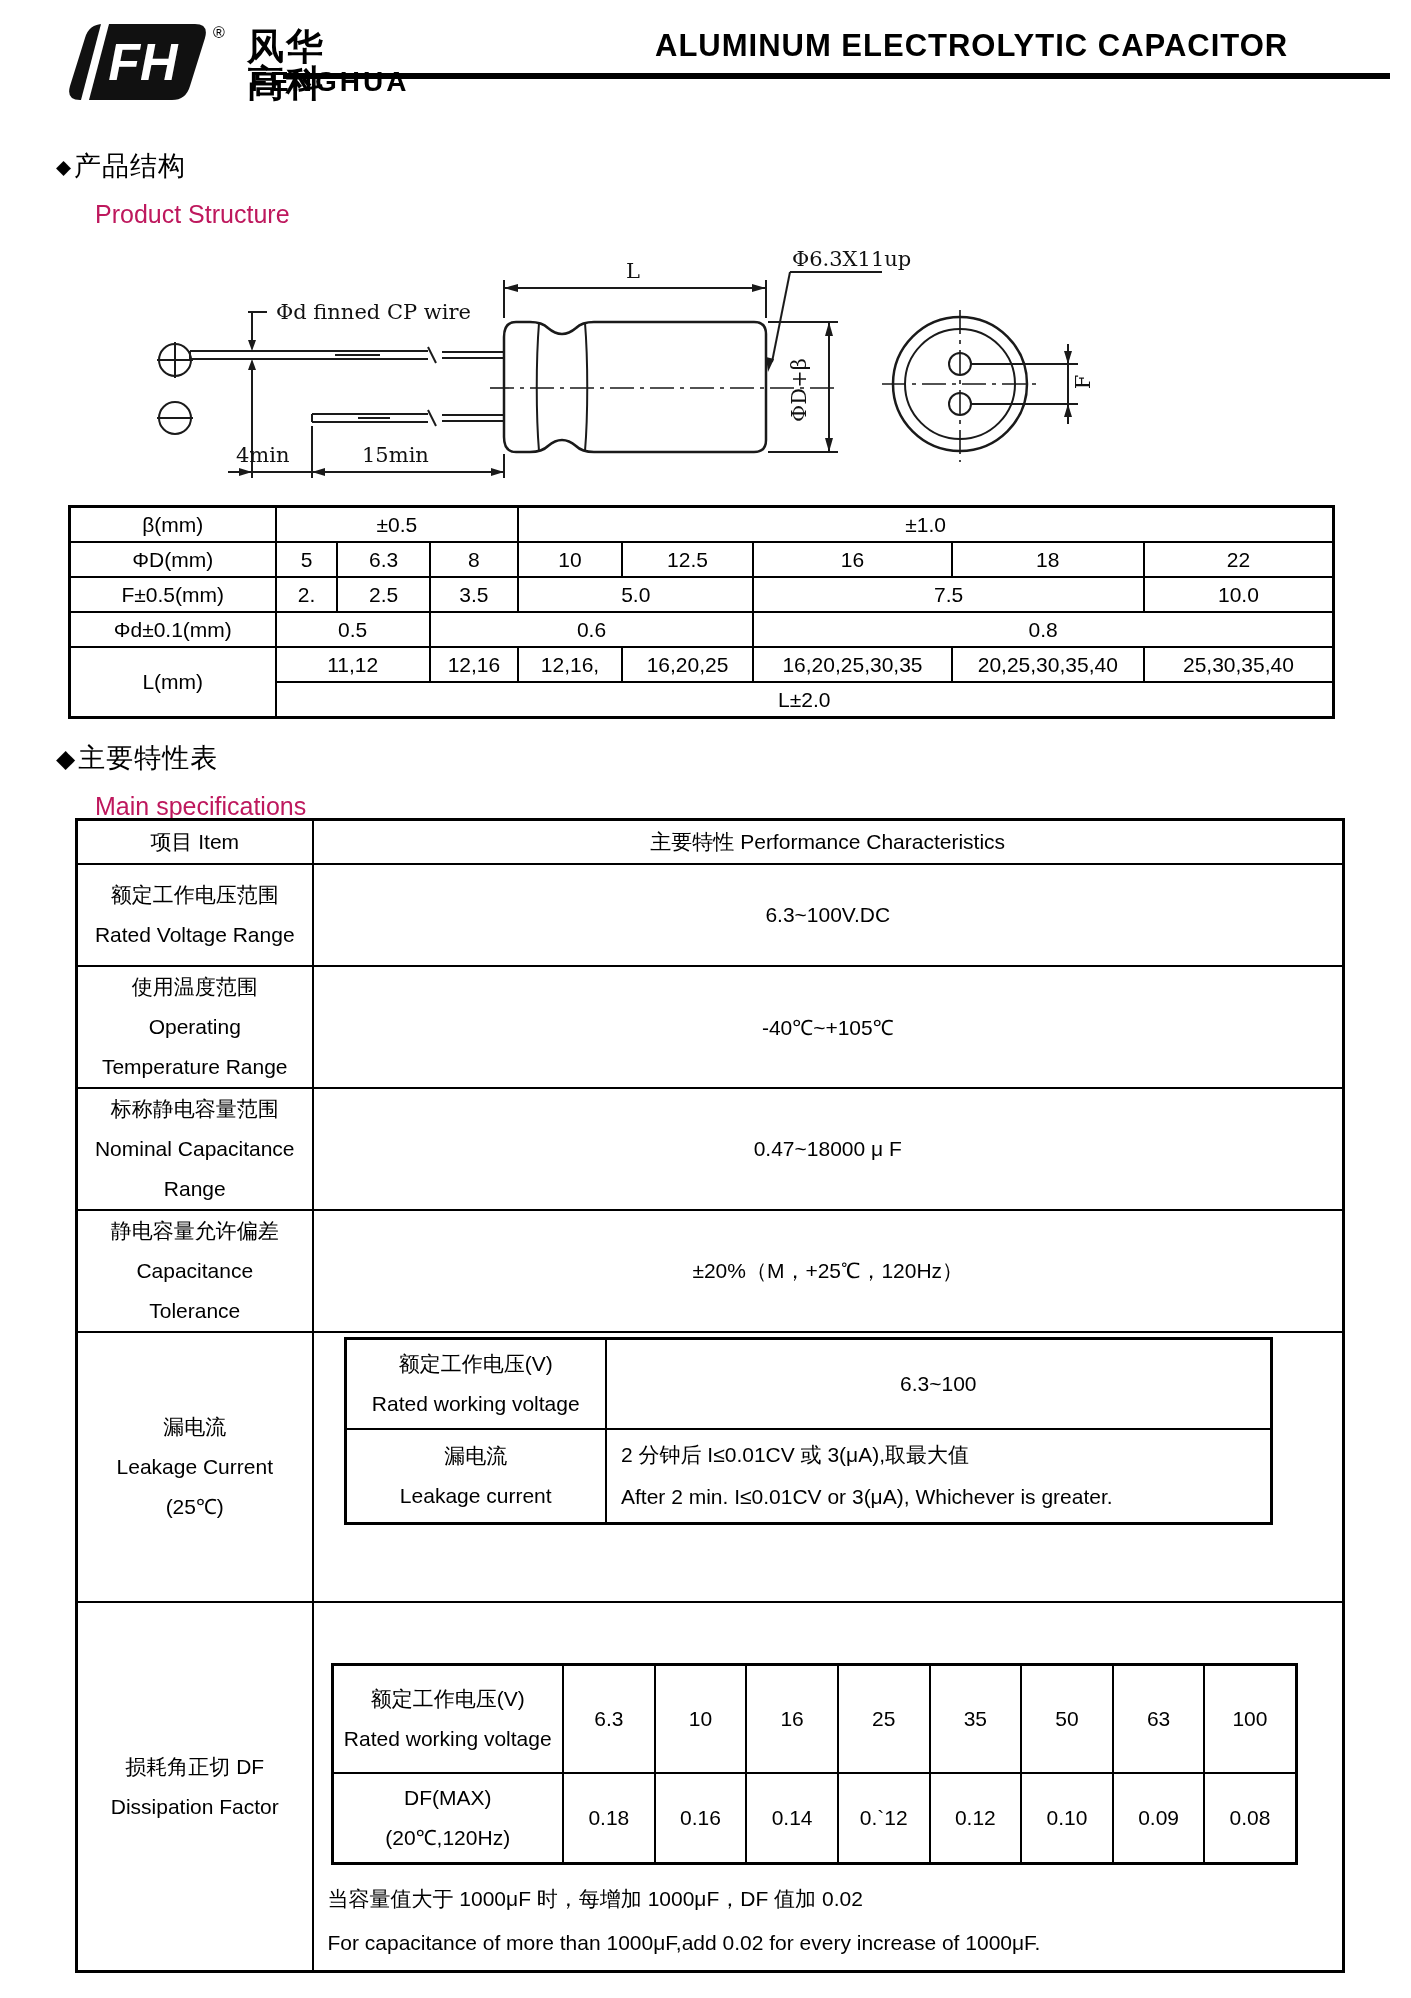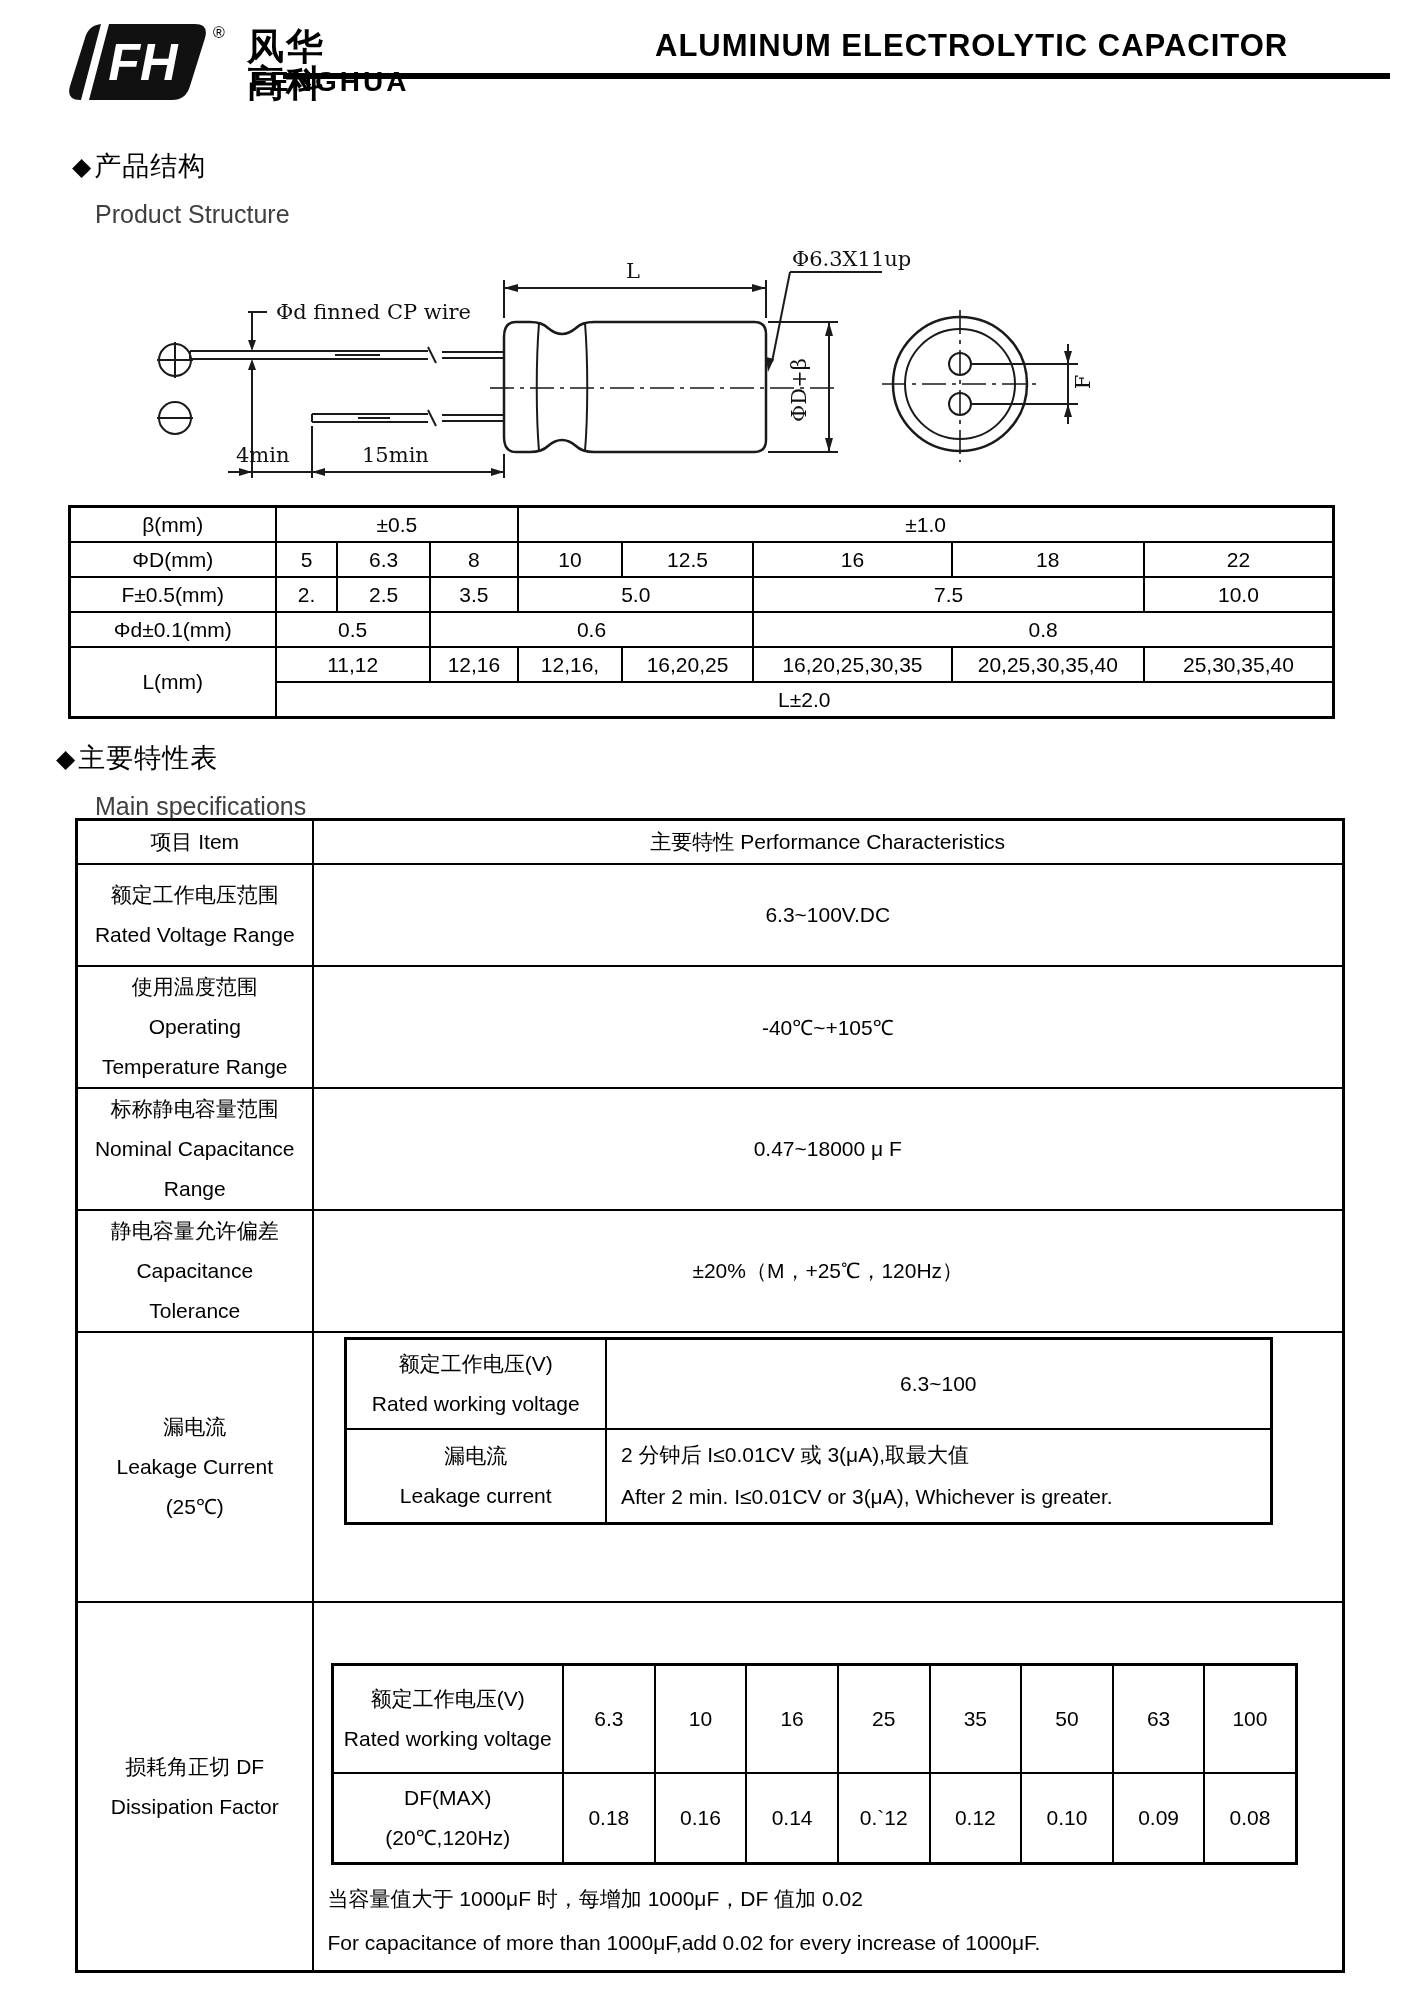--- a/index.html
+++ b/index.html
@@ -9,21 +9,21 @@
   .logo{position:absolute;left:55px;top:12px;width:300px;height:92px;}
   .emblem{position:absolute;left:2px;top:10px;}
   .reg{position:absolute;left:158px;top:12px;font-size:16px;}
   .logo-cn{position:absolute;left:192px;top:16px;font-size:37px;font-weight:bold;letter-spacing:2px;line-height:1;}
   .logo-en{position:absolute;left:195px;top:56px;font-size:28px;font-weight:bold;letter-spacing:3px;line-height:1;}
   .doc-title{position:absolute;left:655px;top:28px;font-size:31px;font-weight:bold;letter-spacing:1px;white-space:nowrap;}
   .header-rule{position:absolute;left:283px;top:73px;width:1107px;height:6px;background:#000;}
   
   .sec{position:absolute;font-size:27px;letter-spacing:1px;white-space:nowrap;}
   .sec .bullet{font-size:25px;margin-right:2px;}
-  .sec-en{position:absolute;font-size:25px;color:#404040;white-space:nowrap;}
+  .sec-en{position:absolute;font-size:25px;color:#be185d;white-space:nowrap;}
   
   .diagram{position:absolute;left:90px;top:240px;}
   .diagram text{font-family:"DejaVu Serif","Liberation Serif",serif;font-size:21px;fill:#111;}
   .dline{stroke:#1a1a1a;stroke-width:2;fill:none;}
   .dthick{stroke:#1a1a1a;stroke-width:2.5;fill:none;}
   .dfill{fill:#1a1a1a;stroke:none;}
   .cdash{stroke:#1a1a1a;stroke-width:1.6;fill:none;stroke-dasharray:24 6 4 6;}
   
   .dimtbl{position:absolute;left:68px;top:505px;width:1267px;border-collapse:collapse;table-layout:fixed;}
   .dimtbl td{border:2px solid #000;height:33px;text-align:center;font-size:21px;padding:0 3px;}
@@ -67,21 +67,21 @@
         <text x="86" y="58" text-anchor="middle" font-family="Liberation Sans, sans-serif" font-size="52" font-style="italic" font-weight="bold" fill="#fff">FH</text>
       </svg>
       <span class="reg">®</span>
       <div class="logo-cn">风华高科</div>
       <div class="logo-en">FENGHUA</div>
     </div>
     <div class="doc-title">ALUMINUM ELECTROLYTIC CAPACITOR</div>
     <div class="header-rule"></div>
   </div>
 
-  <div class="sec" style="left:72px;top:148px;">
+  <div class="sec" style="left:56px;top:148px;font-family:Liberation Mono, monospace;">
     <span class="bullet">◆</span><span>产品结构</span>
   </div>
   <div class="sec-en" style="left:95px;top:200px;">Product Structure</div>
 
   <svg class="diagram" width="1020" height="240" viewBox="0 0 1020 240">
 
     <g>
       <circle cx="85" cy="120" r="16" class="dline"></circle>
       <line x1="67" y1="120" x2="103" y2="120" class="dline"></line>
       <line x1="85" y1="102" x2="85" y2="138" class="dline"></line>

